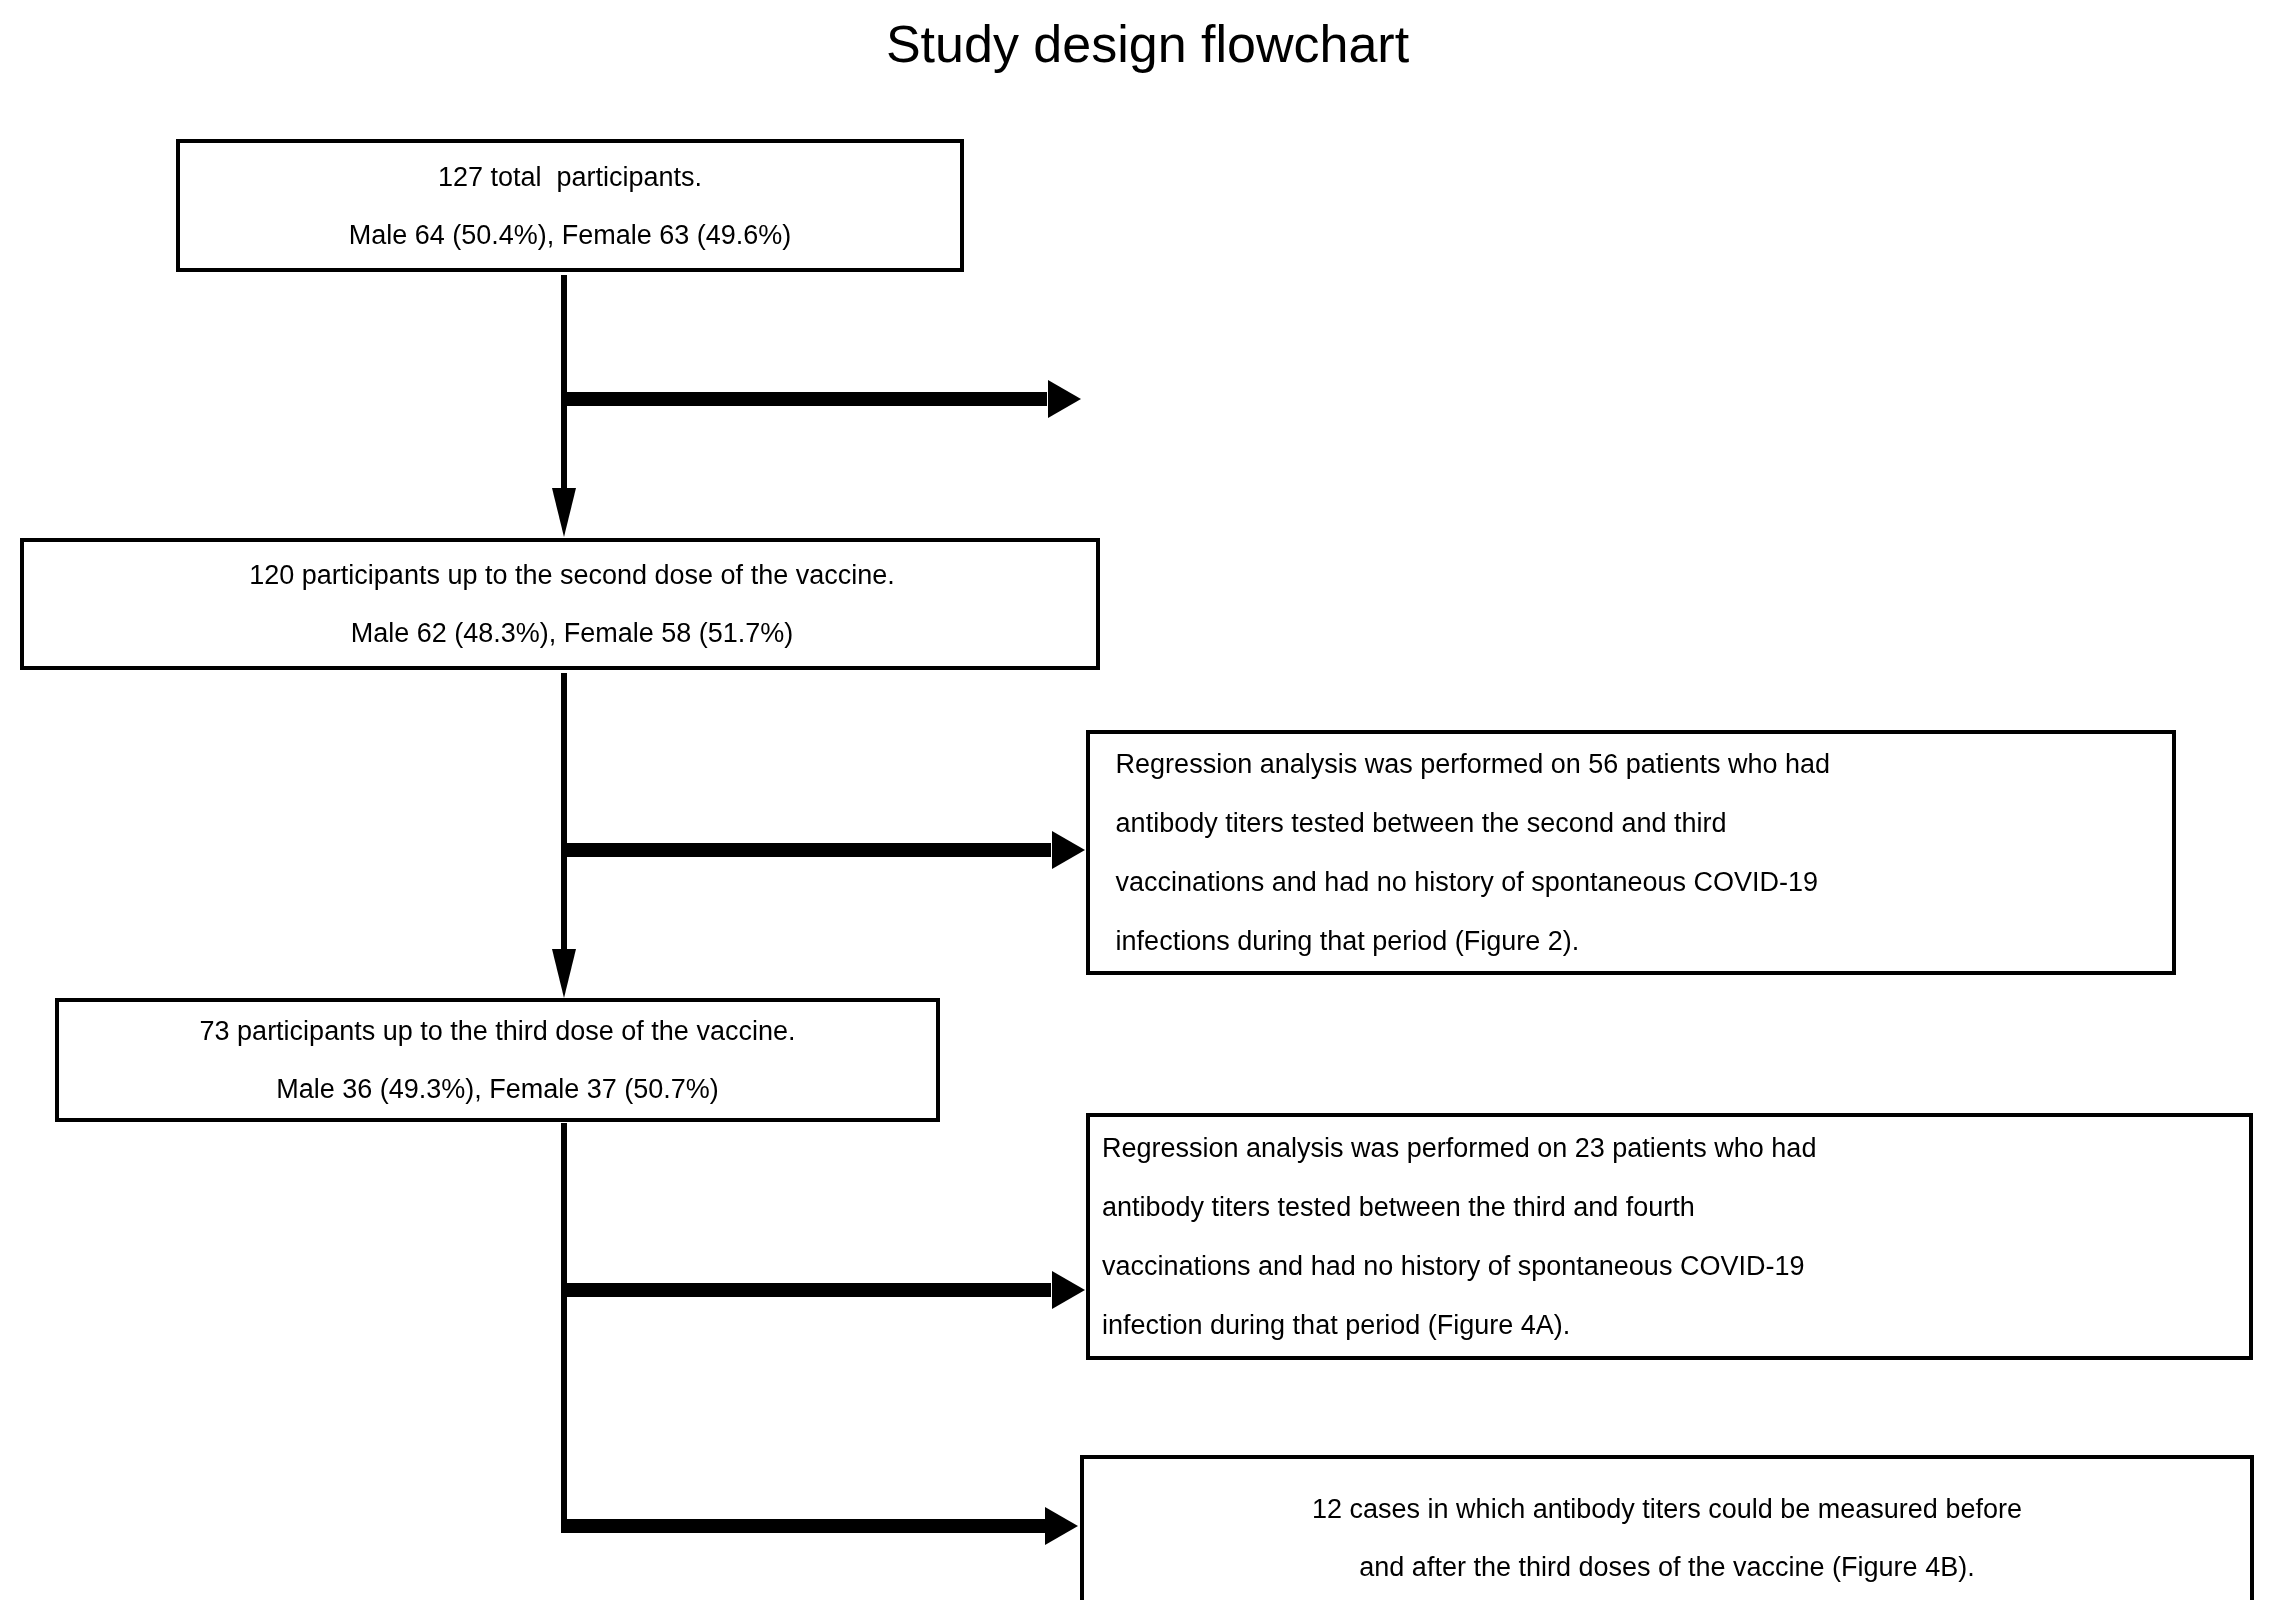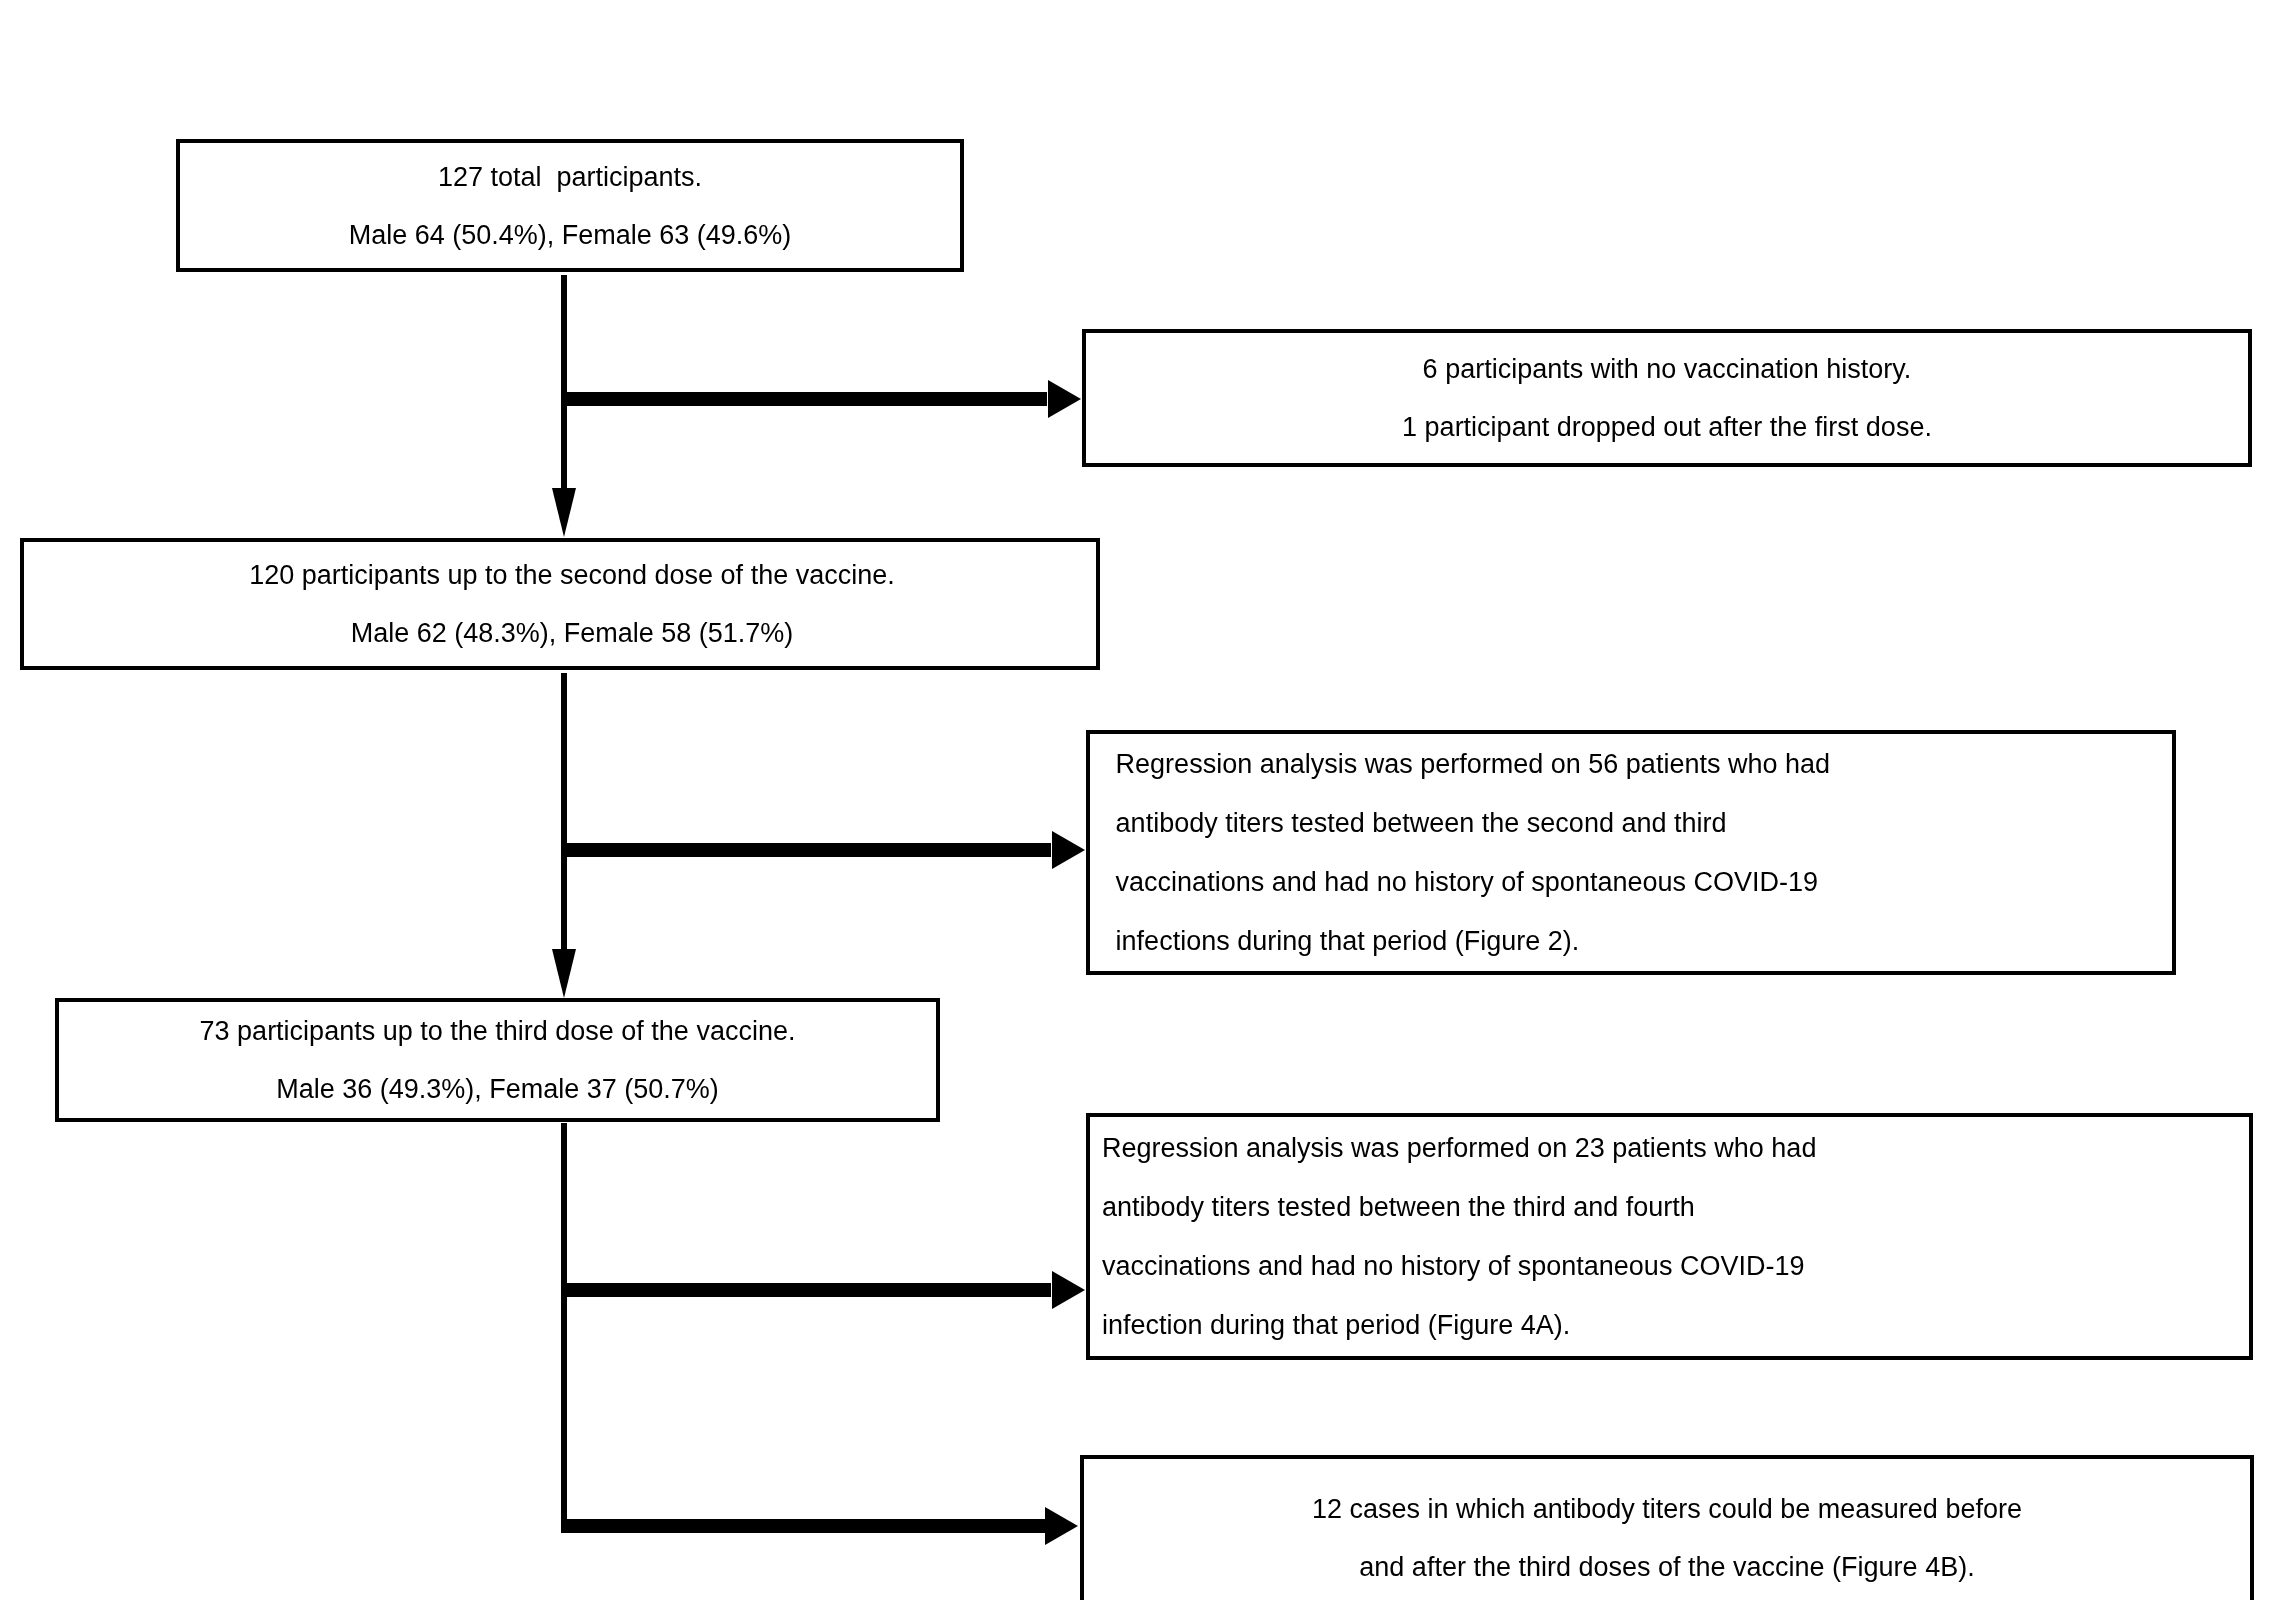--- a/index.html
+++ b/index.html
@@ -55,36 +55,33 @@
     border-top:19px solid transparent;
     border-bottom:19px solid transparent;
     border-left:33px solid var(--line);
   }
 </style>
 </head>
 <body>
 
 <div class="canvas">
 
+  <div class="title">Study design flowchart</div>
 
   <div class="box" style="left:176px;top:139px;width:788px;height:133px;">
     <div class="txt">127 total  participants.
 Male 64 (50.4%), Female 63 (49.6%)</div>
   </div>
 
   <div class="shaft-v" style="left:561px;top:275px;height:214px;"></div>
   <div class="head-down" style="left:552px;top:488px;"></div>
 
   <div class="shaft-h" style="left:561px;top:392px;width:486px;"></div>
   <div class="head-right" style="left:1048px;top:380px;"></div>
 
-  <div class="box" style="left:1082px;top:329px;width:1170px;height:138px;">
-    <div class="txt">6 participants with no vaccination history.
-1 participant dropped out after the first dose.</div>
-  </div>
 
   <div class="box" style="left:20px;top:538px;width:1080px;height:132px;padding-left:24px;">
     <div class="txt">120 participants up to the second dose of the vaccine.
 Male 62 (48.3%), Female 58 (51.7%)</div>
   </div>
 
   <div class="shaft-v" style="left:561px;top:673px;height:277px;"></div>
   <div class="head-down" style="left:552px;top:949px;"></div>
 
   <div class="shaft-h" style="left:561px;top:843px;width:490px;"></div>

